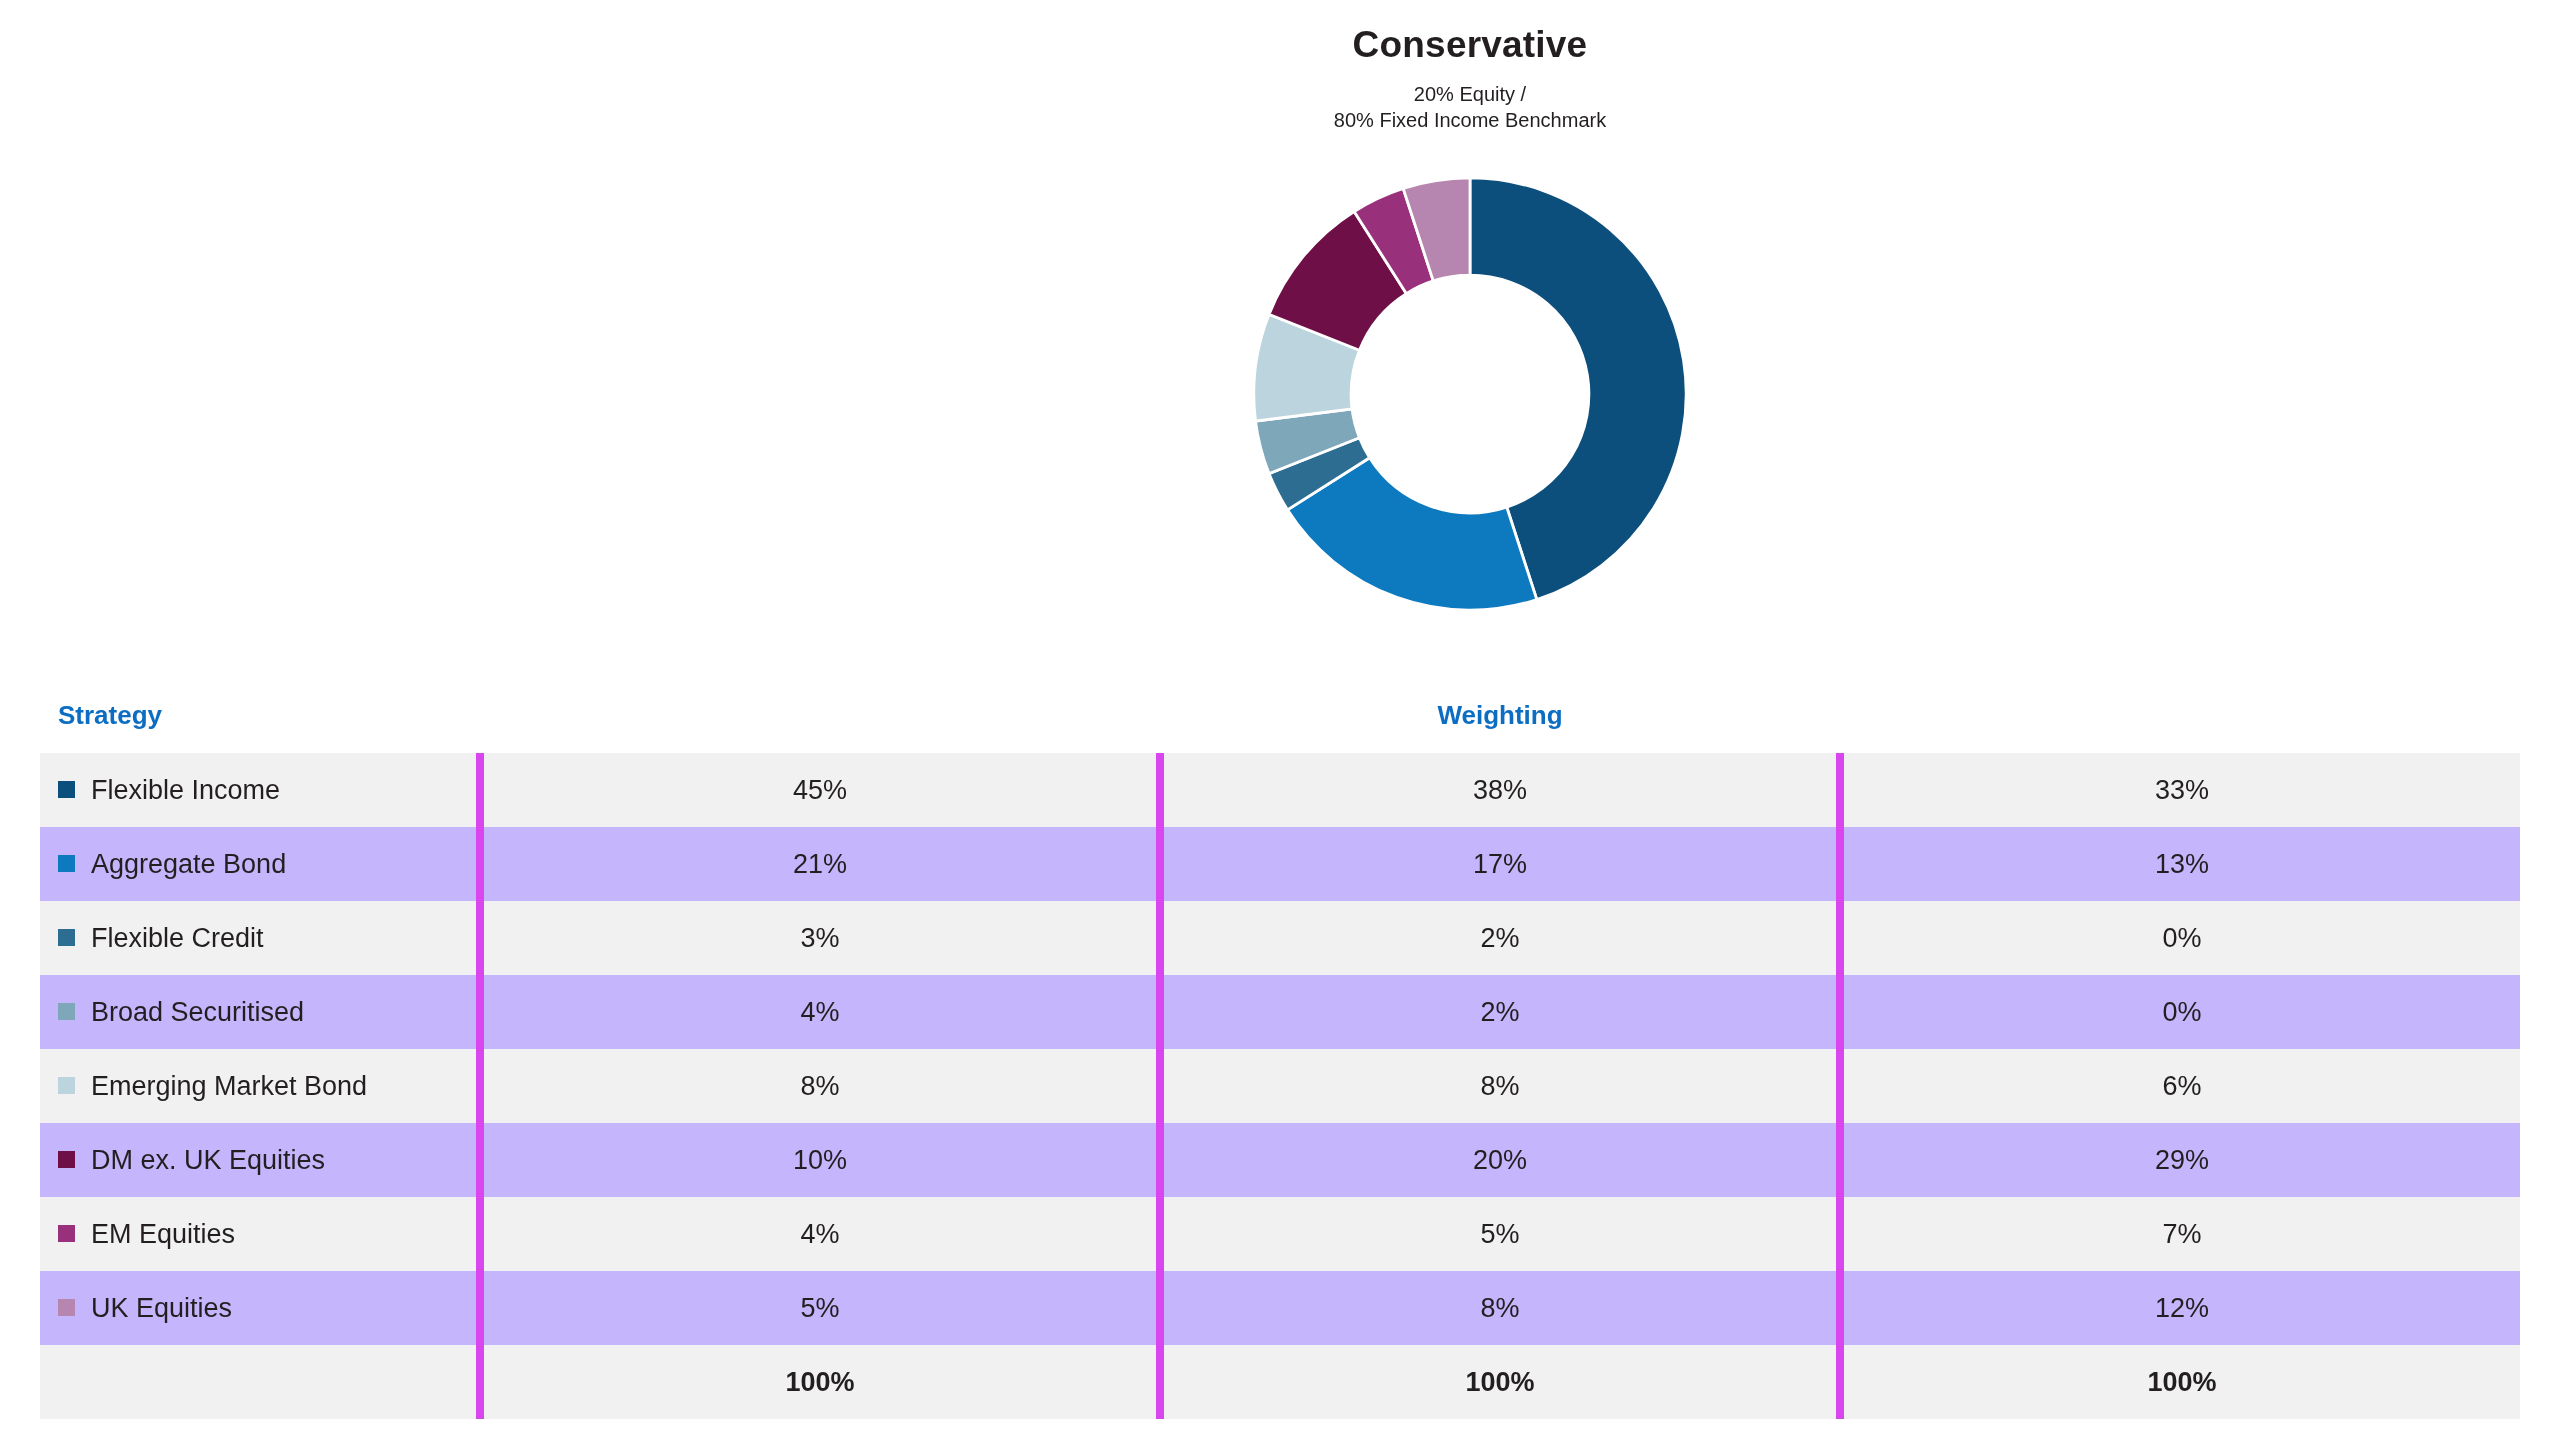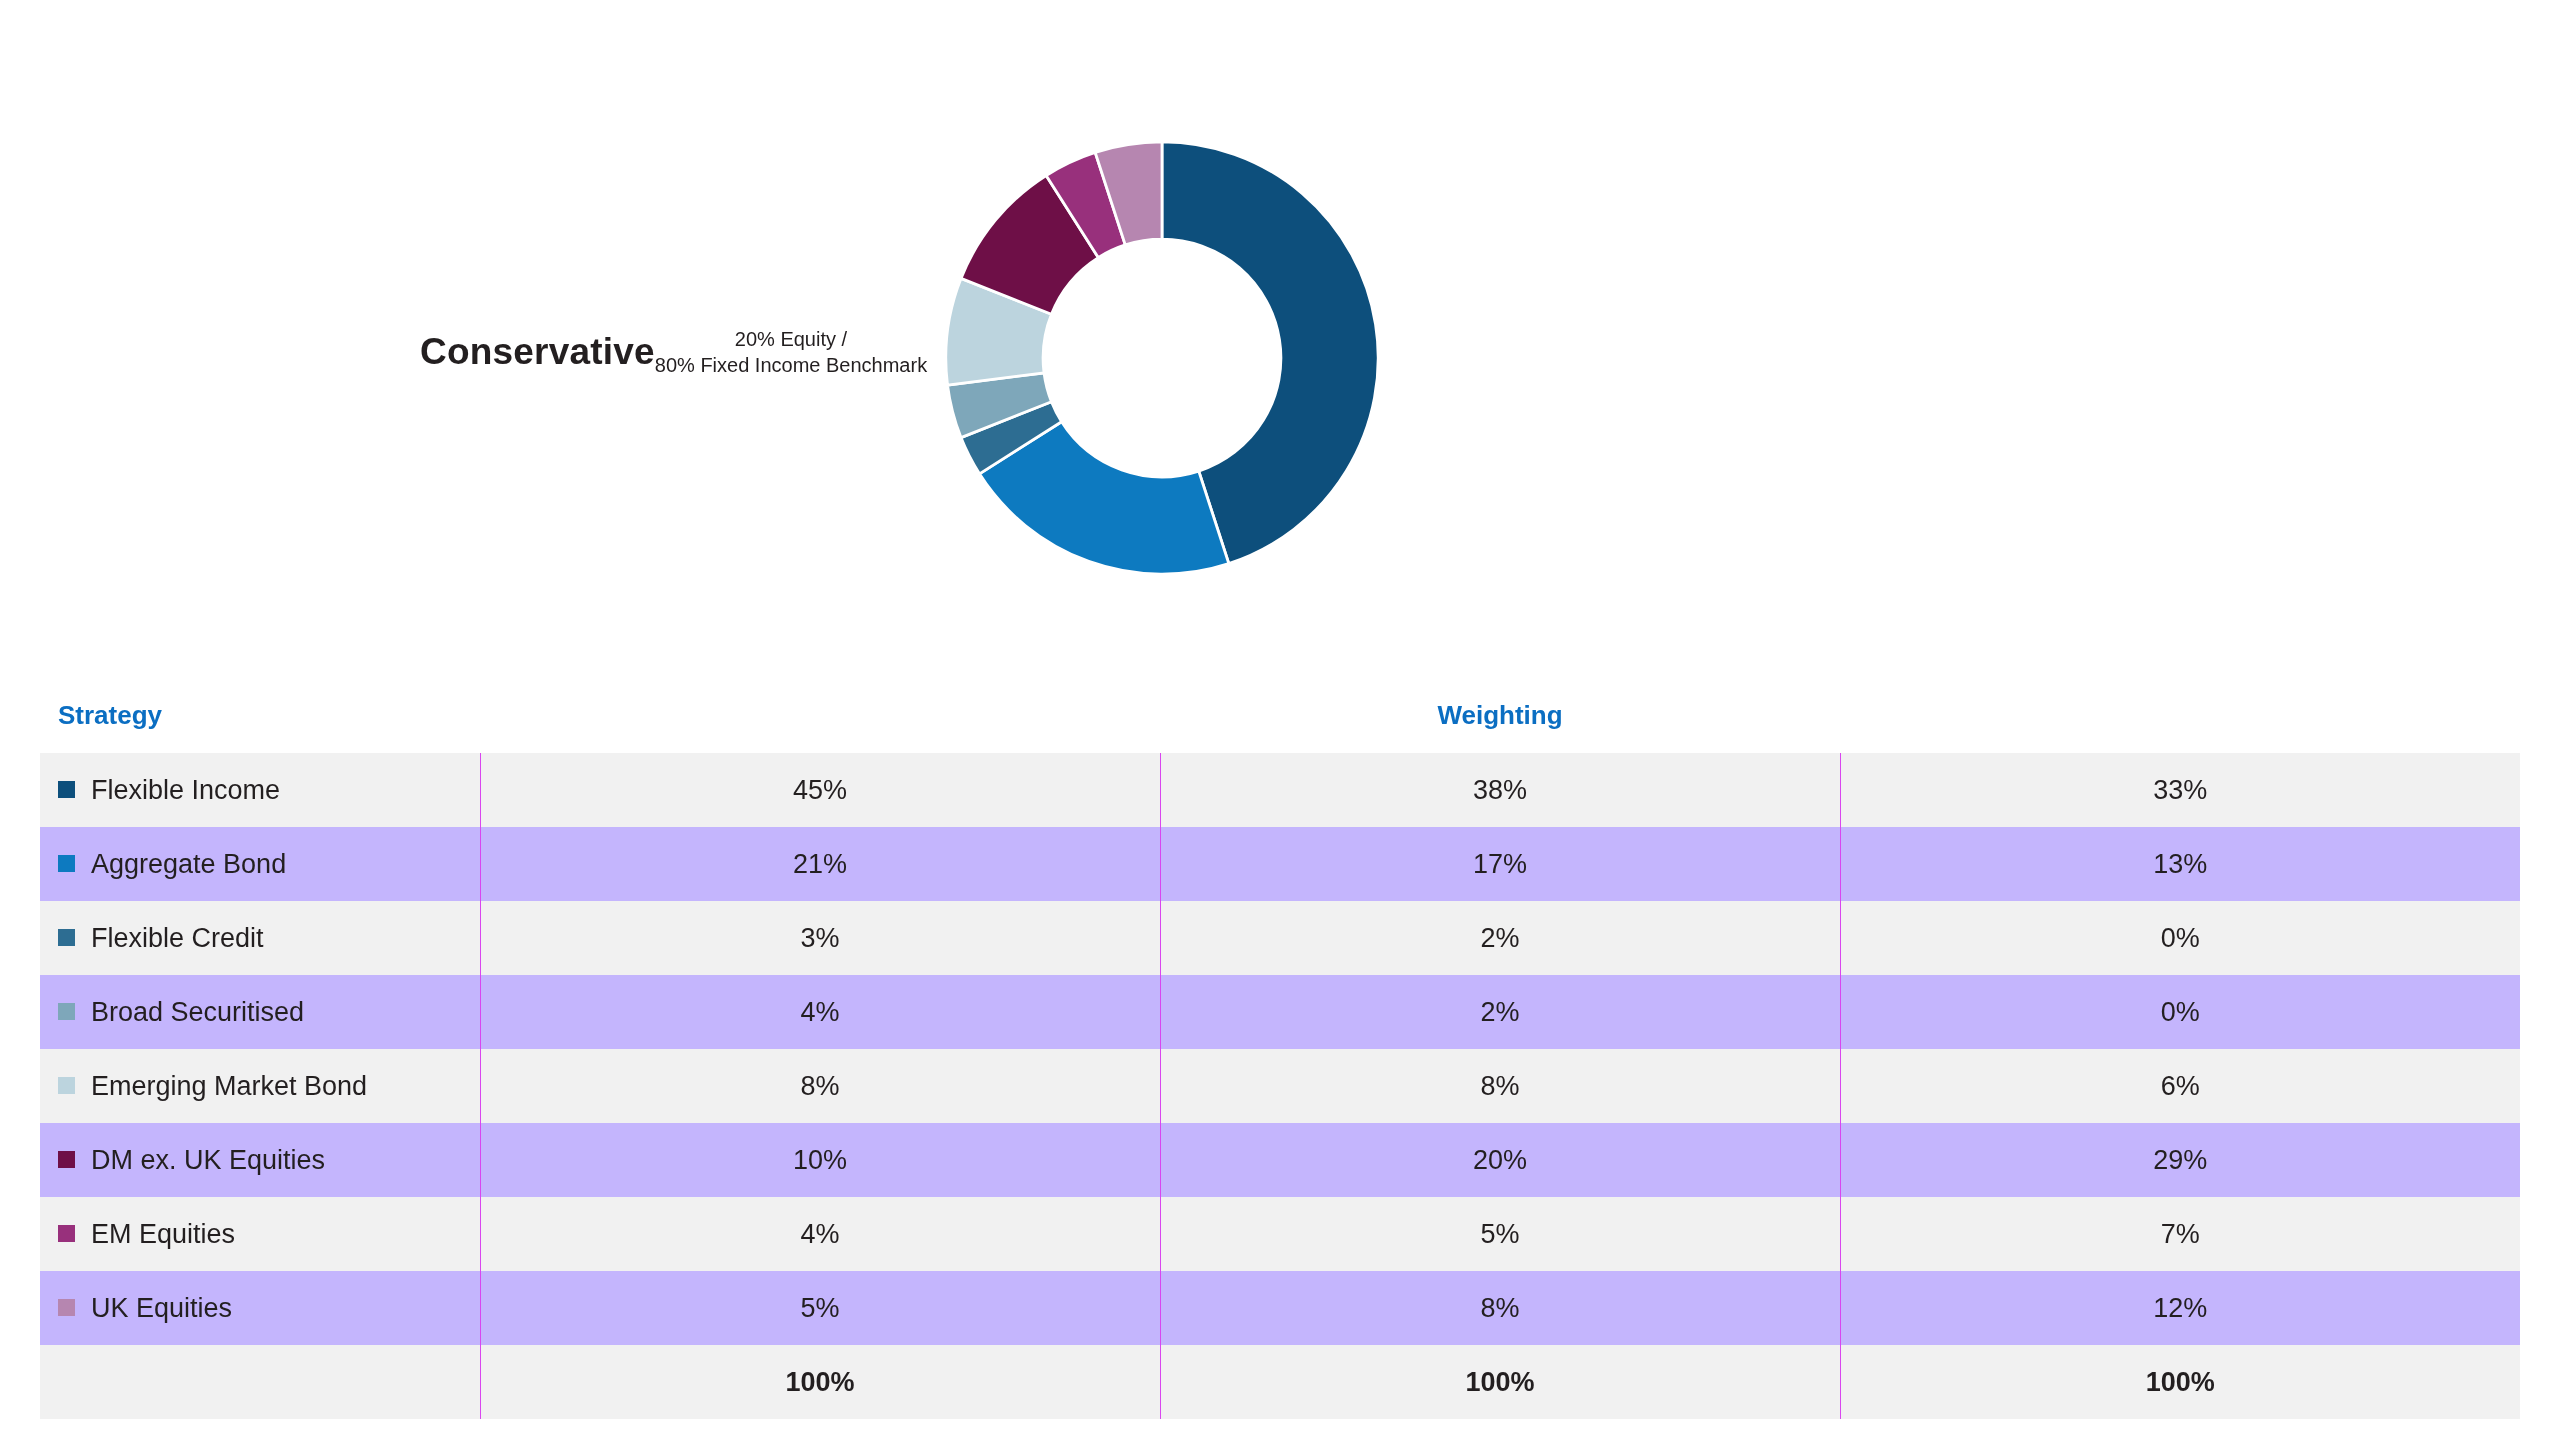--- a/index.html
+++ b/index.html
@@ -26,21 +26,21 @@
   .charts-row {
     display: flex;
     width: 100%;
     height: 680px;
     box-sizing: border-box;
     padding-top: 10px;
   }
   .chart-col {
     flex: 1 1 0;
     display: flex;
-    flex-direction: row;
+    flex-direction: column;
     align-items: center;
   }
   .chart-col.spacer {
     flex: 0 0 380px;
   }
   .chart-title {
     font-size: 37px;
     font-weight: bold;
     letter-spacing: .2px;
     color: #231f20;
@@ -89,21 +89,21 @@
     text-align: left;
     padding-left: 18px;
   }
 
   table.alloc tbody tr td {
     font-size: 27px;
     color: #231f20;
     height: 72px;
     text-align: center;
     vertical-align: middle;
-    border-right: 1px solid #d946ef;
+    border-right: 8px solid #d946ef;
   }
   table.alloc tbody tr td:last-child { border-right: 0; }
   table.alloc tbody tr.odd td { background: #f1f1f1; }
   table.alloc tbody tr.even td { background: #c4b5fd; }
 
   td.strategy-cell {
     text-align: left !important;
     padding-left: 18px;
     white-space: nowrap;
   }

